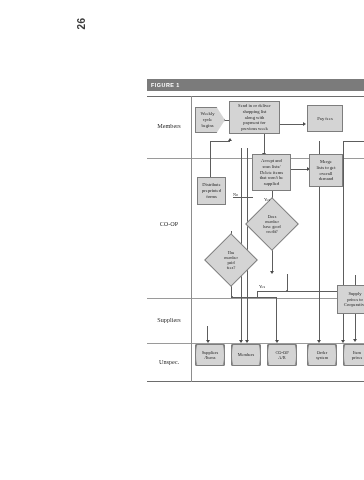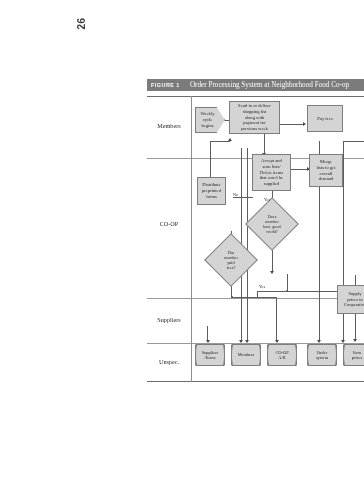--- a/index.html
+++ b/index.html
@@ -249,21 +249,20 @@
 <body>
 
 <div id="page-sheet">
 
   <div id="page-number">26</div>
 
   <div id="figure-block">
 
     <div id="figure-caption-bar">
       <span id="figure-tag">FIGURE 1</span>
-      <span id="figure-title">Order Processing System at Neighborhood Food Co-op</span>
     </div>
 
     <div id="lane-frame">
       <div class="lane" style="top:0px;height:62px;">
         <div class="lane-label" style="top:26px;">Members</div>
       </div>
       <div class="lane" style="top:62px;height:140px;">
         <div class="lane-label" style="top:62px;">CO-OP</div>
       </div>
       <div class="lane" style="top:202px;height:45px;">

